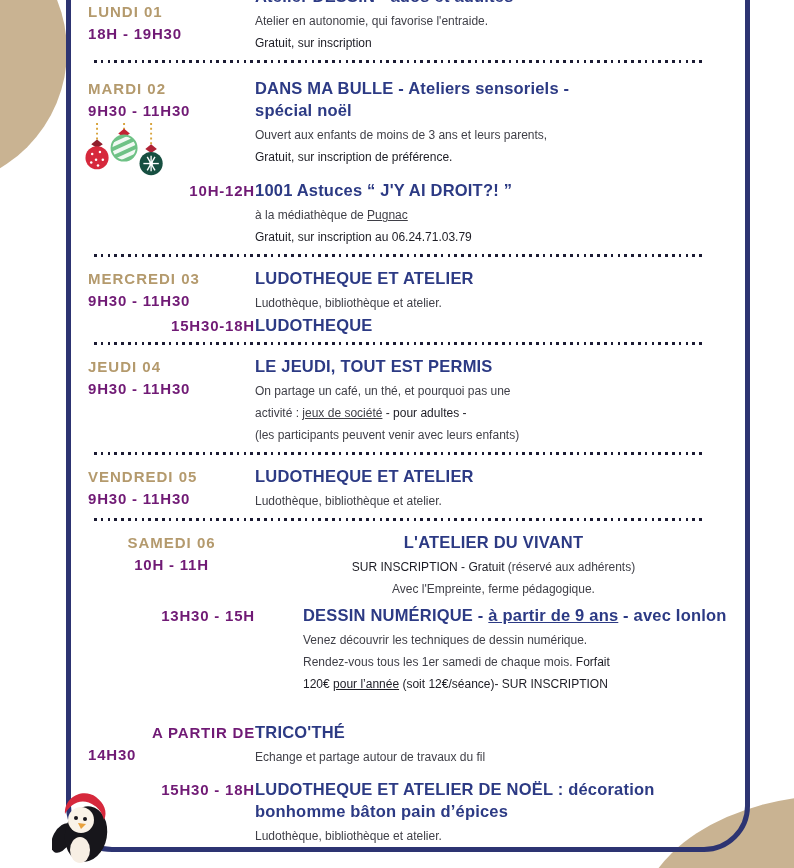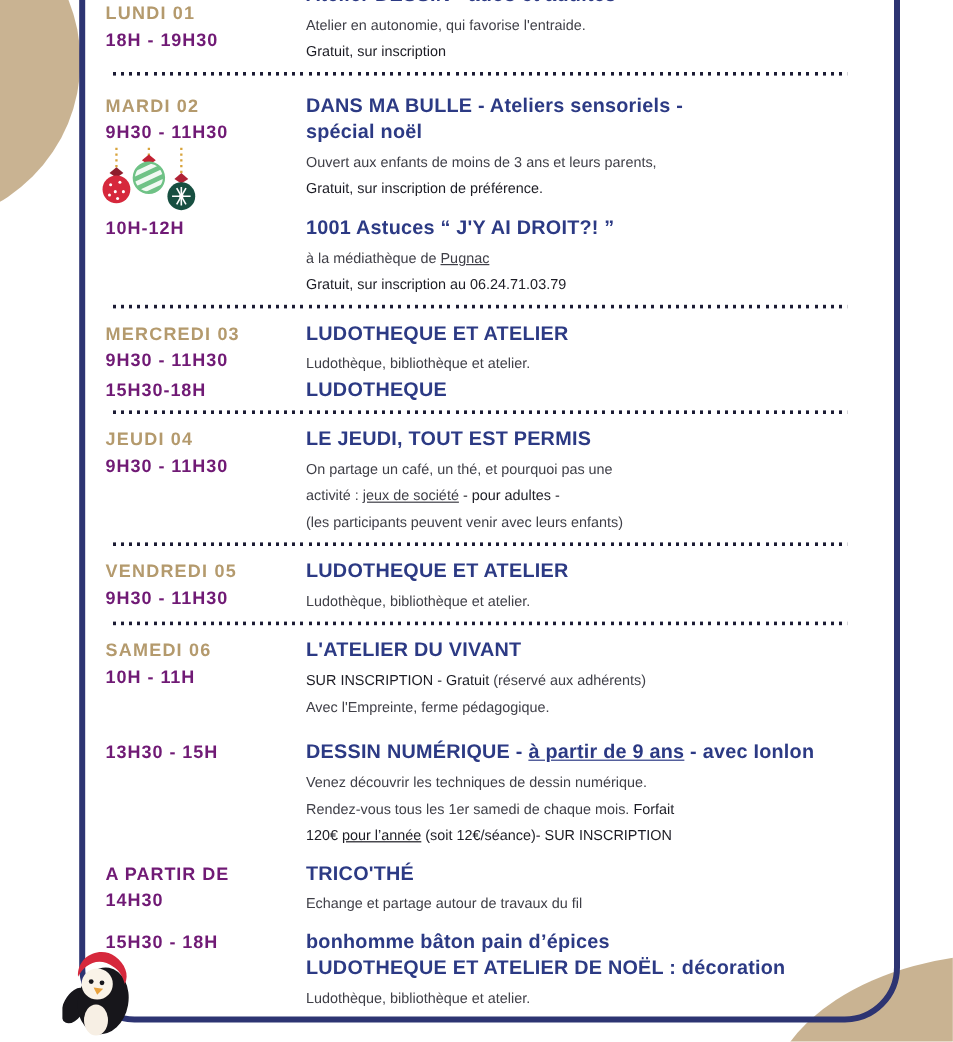--- a/index.html
+++ b/index.html
@@ -15,21 +15,21 @@
   
   .frame{position:absolute;left:66px;top:-70px;width:674px;height:912px;
     border:5px solid #2d3472;border-radius:46px;z-index:2;background:transparent;}
   
   .schedule{position:absolute;left:88px;top:0;width:644px;z-index:3;}
   .entry{display:grid;grid-template-columns:167px 1fr;margin-bottom:6px;}
   .col-left{padding-top:3px;}
   .day-label{color:#b49a6d;font-weight:bold;font-size:15px;letter-spacing:1px;white-space:nowrap;}
   .time-label{color:#701a75;font-weight:bold;font-size:15px;letter-spacing:0.8px;
     margin-top:5px;white-space:nowrap;}
-  .col-left.no-day .time-label:first-child{margin-top:0;}
+  .col-left.no-day .time-label:first-child{margin-top:0;text-align:right;}
   .title-line{color:#2c3a84;font-weight:bold;font-size:16.5px;line-height:22px;
     letter-spacing:0.2px;white-space:nowrap;}
   .body-lines{margin-top:3px;}
   .body-line{color:#3f3f47;font-size:12px;line-height:22px;white-space:nowrap;}
   .body-line .bold{font-weight:normal;color:#1c1c24;}
   .underline{text-decoration:underline;}
   .separator{height:3px;width:612px;margin:6px 0 10px 6px;
     background:repeating-linear-gradient(to right,#1b1b33 0 2.5px,transparent 2.5px 6.8px);}
   .ornaments{margin:4px 0 0 -8px;display:block;}
   .penguin{position:absolute;left:52px;top:786px;z-index:4;}
@@ -160,34 +160,34 @@
         <div class="time-label">9H30 - 11H30</div>
       </div>
       <div class="col-right">
         <div class="title-line"><span>LUDOTHEQUE ET ATELIER</span></div>
         <div class="body-lines">
           <div class="body-line"><span>Ludothèque, bibliothèque et atelier.</span></div>
         </div>
       </div>
     </div>
     <div class="separator"></div>
-    <div class="entry" style="margin-bottom: 16px;">
+    <div class="entry" style="margin-bottom: 4px; text-align: center;">
       <div class="col-left">
         <div class="day-label">SAMEDI  06</div>
         <div class="time-label">10H - 11H</div>
       </div>
       <div class="col-right">
         <div class="title-line"><span>L'ATELIER DU VIVANT</span></div>
         <div class="body-lines">
           <div class="body-line"><span class="bold">SUR INSCRIPTION - Gratuit</span><span> (réservé aux adhérents)</span></div>
           <div class="body-line"><span>Avec l'Empreinte, ferme pédagogique.</span></div>
         </div>
       </div>
     </div>
-    <div class="entry" style="margin-bottom: 8px;">
+    <div class="entry" style="margin-bottom: 24px; gap: 48px;">
       <div class="col-left no-day">
         <div class="time-label">13H30 - 15H</div>
       </div>
       <div class="col-right">
         <div class="title-line"><span>DESSIN NUMÉRIQUE - </span><span class="underline">à partir de 9 ans</span><span> - avec Ionlon</span></div>
         <div class="body-lines">
           <div class="body-line"><span>Venez découvrir les techniques de dessin numérique.</span></div>
           <div class="body-line"><span>Rendez-vous tous les 1er samedi de chaque mois. </span><span class="bold">Forfait</span></div>
           <div class="body-line"><span class="bold">120€ </span><span class="bold underline">pour l’année</span><span class="bold"> (soit 12€/séance)- SUR INSCRIPTION</span></div>
         </div>
@@ -203,22 +203,22 @@
         <div class="body-lines">
           <div class="body-line"><span>Echange et partage autour de travaux du fil</span></div>
         </div>
       </div>
     </div>
     <div class="entry">
       <div class="col-left no-day">
         <div class="time-label">15H30 - 18H</div>
       </div>
       <div class="col-right">
+        <div class="title-line"><span>LUDOTHEQUE ET ATELIER DE NOËL : décoration</span></div>
         <div class="title-line"><span>bonhomme bâton pain d’épices</span></div>
-        <div class="title-line"><span>LUDOTHEQUE ET ATELIER DE NOËL : décoration</span></div>
         <div class="body-lines">
           <div class="body-line"><span>Ludothèque, bibliothèque et atelier.</span></div>
         </div>
       </div>
     </div>
   </div>
 
 <svg class="penguin" width="62" height="82" viewBox="0 0 62 82">
   <ellipse cx="10" cy="52" rx="9" ry="16" fill="#17161b" transform="rotate(28 10 52)"></ellipse>
   <ellipse cx="34" cy="48" rx="21" ry="28" fill="#17161b" transform="rotate(10 34 48)"></ellipse>

